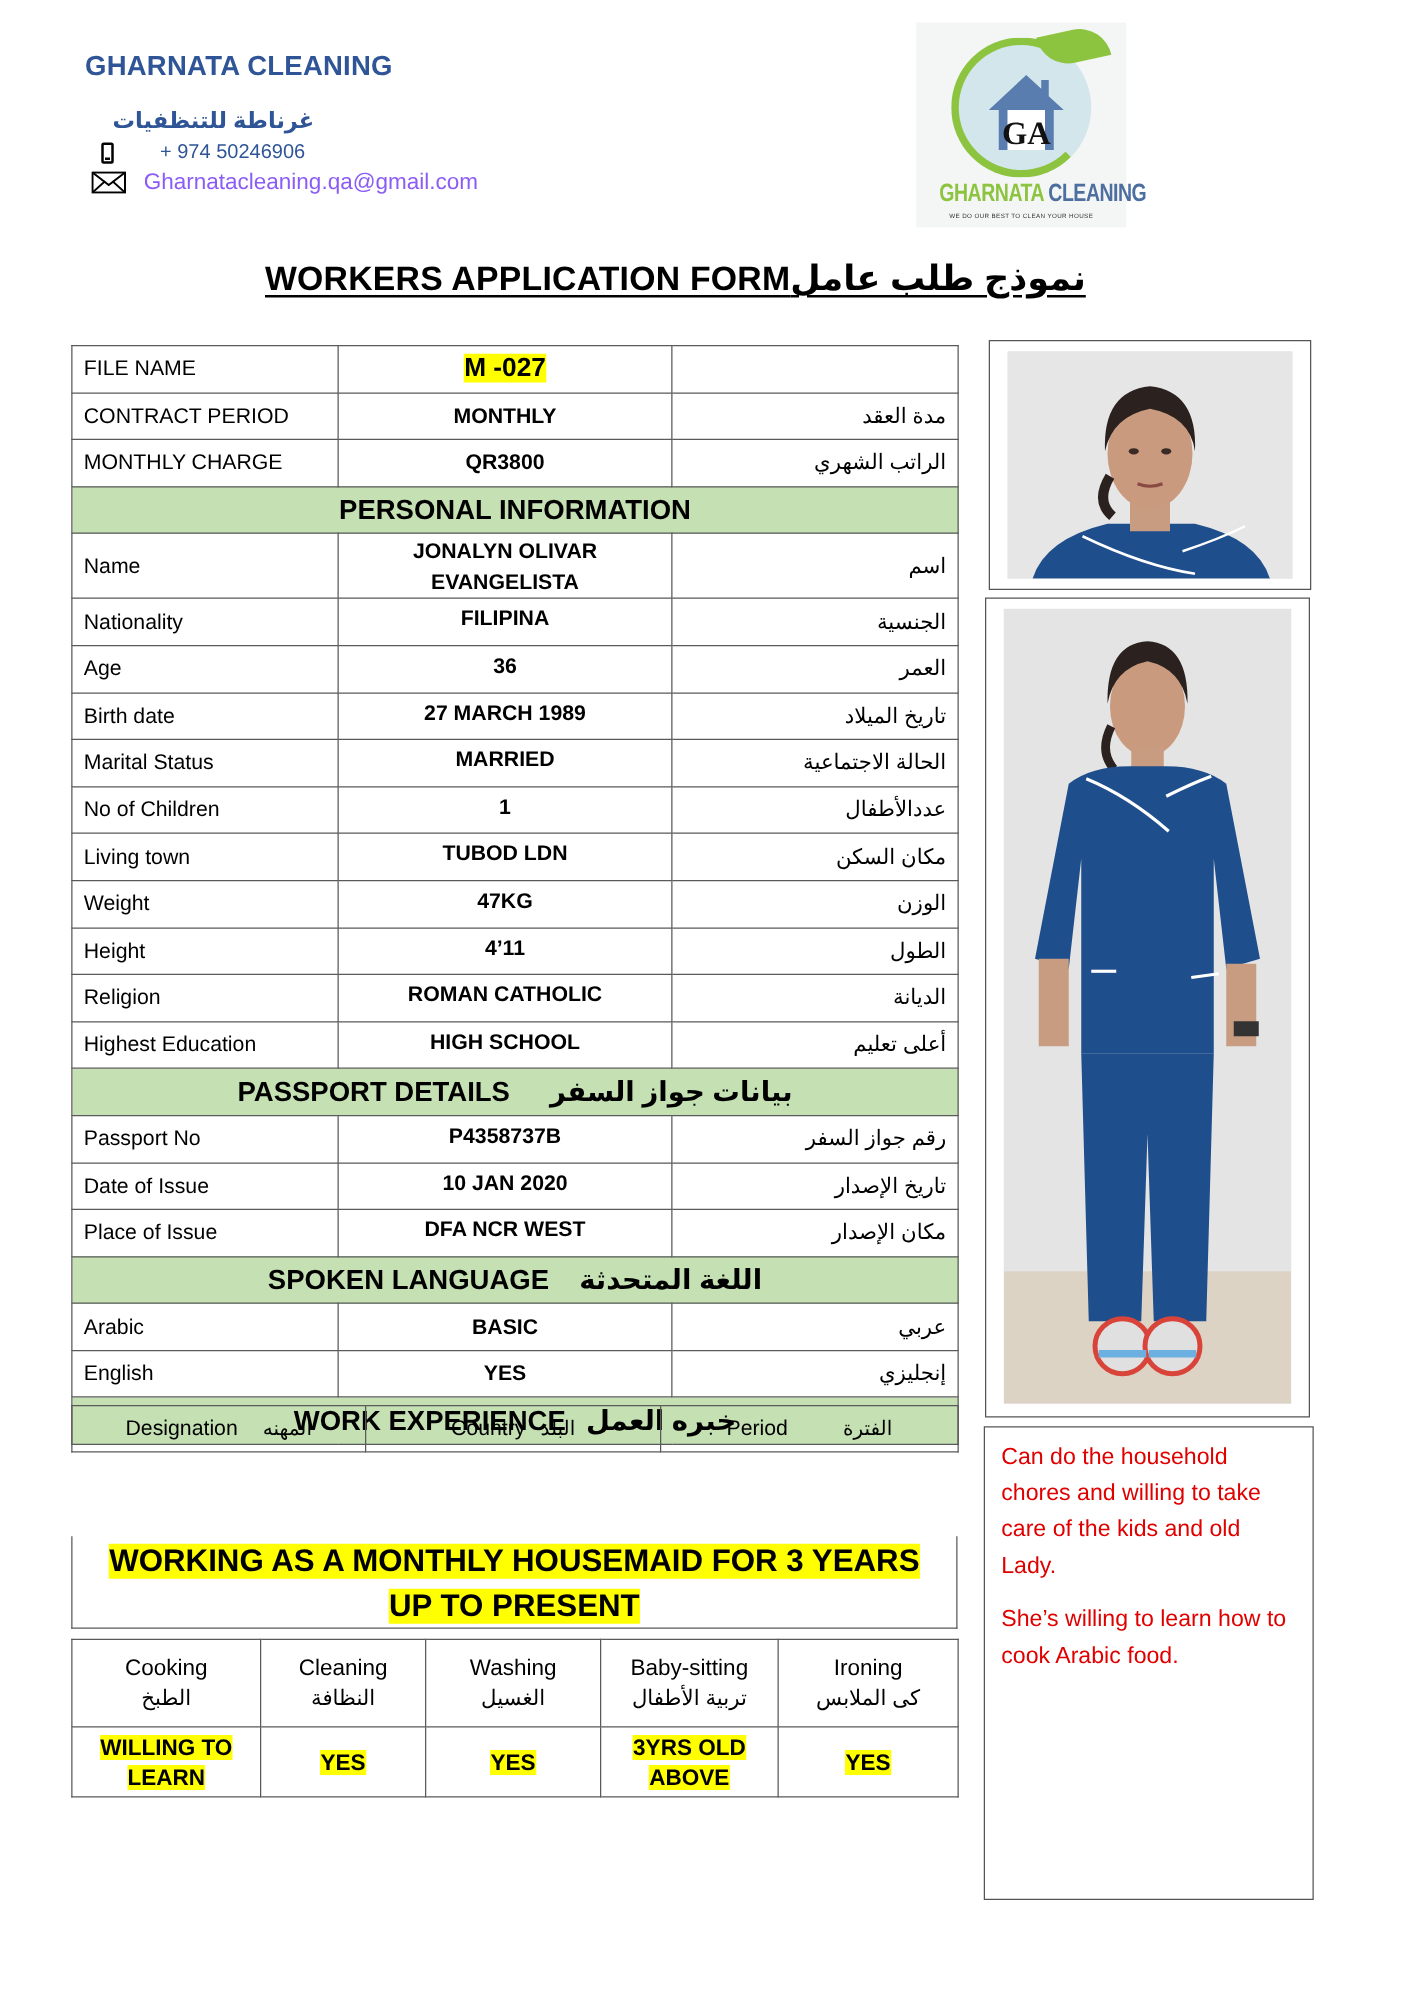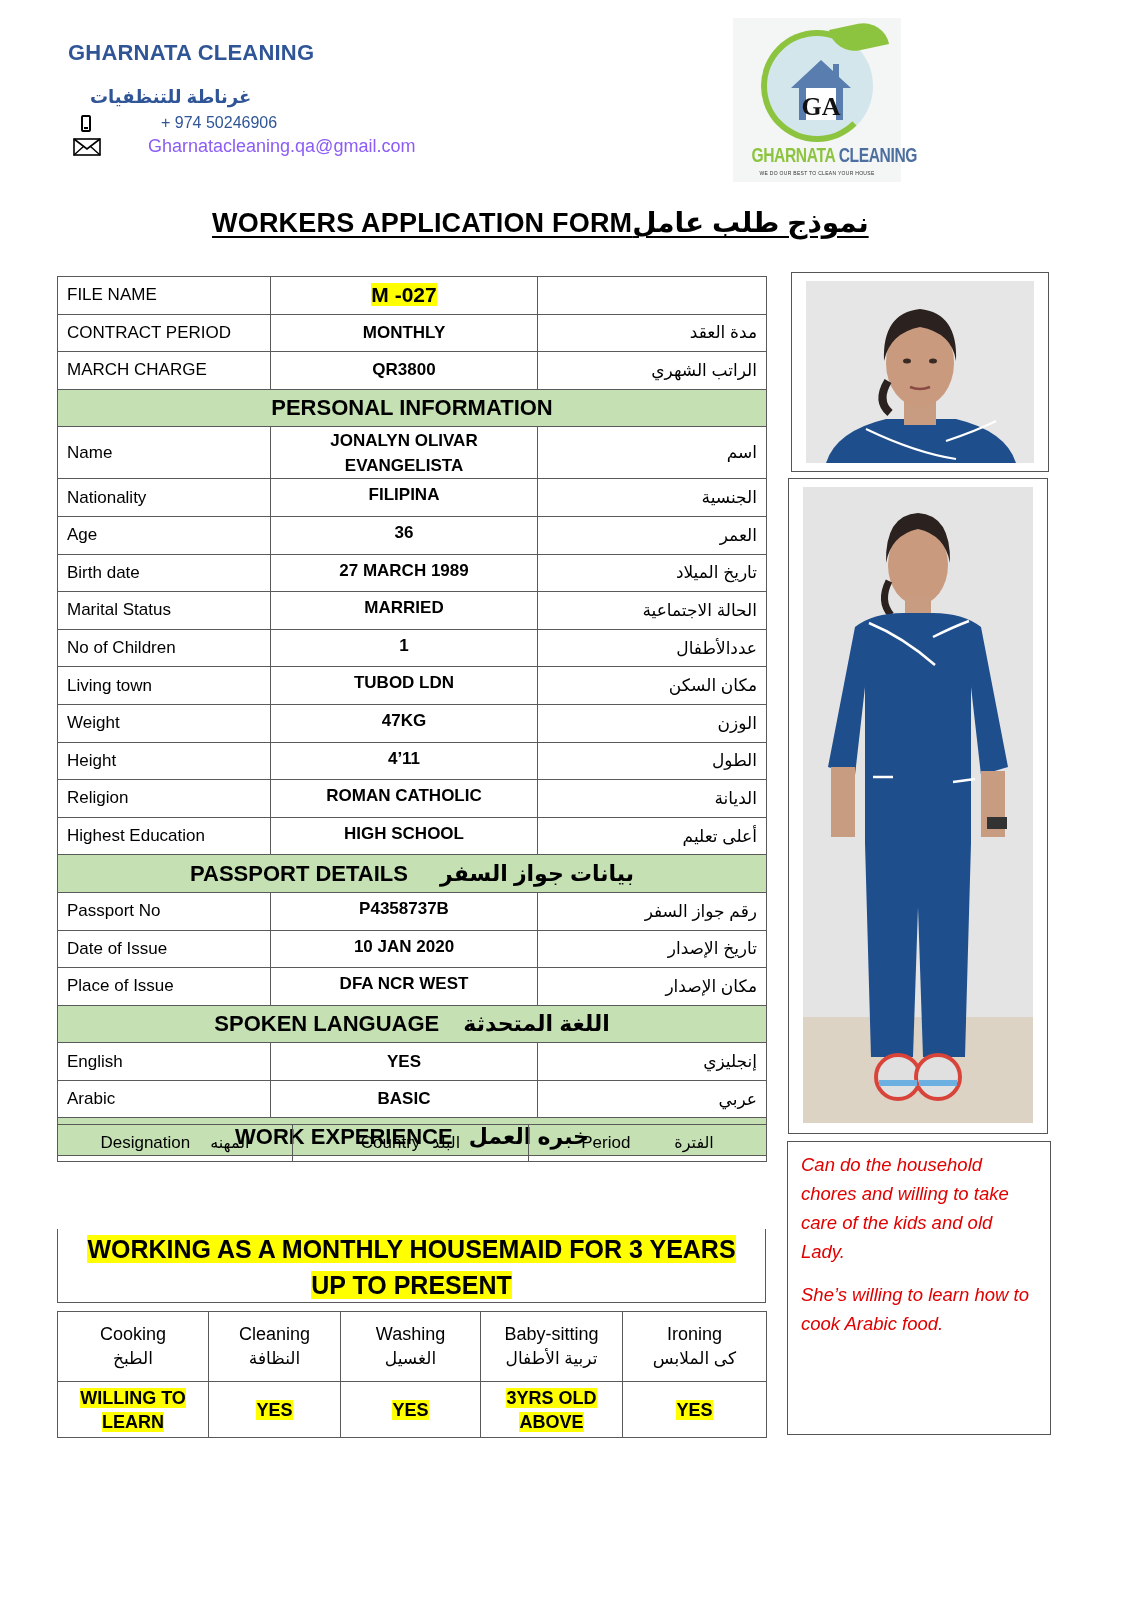--- a/index.html
+++ b/index.html
@@ -3,21 +3,21 @@
   <meta charset="utf-8">
   <style>
     * { box-sizing: border-box; margin: 0; padding: 0; }
     html, body { width: 1131px; height: 1600px; background: #ffffff; overflow: hidden; }
     body { position: relative; font-family: "Liberation Sans", "DejaVu Sans", sans-serif; color: #000; }
 
     
     .company-block { position: absolute; left: 68px; top: 40px; }
     .company-name { font-size: 22px; font-weight: bold; color: #2f5597; letter-spacing: 0.2px; }
     .company-name-ar { font-size: 18px; font-weight: bold; color: #2f5597; margin-left: 22px; margin-top: 20px; direction: rtl; unicode-bidi: isolate; display: inline-block; }
-    .contact-row { display: flex; align-items: center; margin-top: 6px; gap: 33px; }
+    .contact-row { display: flex; align-items: center; margin-top: 6px; }
     .phone-ico { width: 10px; height: 17px; border: 2px solid #000; border-radius: 2px; margin-left: 13px; position: relative; }
     .phone-ico::after { content: ""; position: absolute; left: 1px; bottom: 1px; width: 4px; height: 2px; background: #000; }
     .mail-ico { width: 28px; height: 18px; margin-left: 5px; }
     .phone-text { font-size: 16px; color: #2f5597; margin-left: 9px; }
     .mail-text { font-size: 18px; color: #8b5cf6; margin-left: 14px; }
 
     .logo { position: absolute; left: 733px; top: 18px; width: 168px; height: 164px; background: #f4f5f5; }
     .logo-circle { position: absolute; left: 28px; top: 12px; width: 112px; height: 112px; border-radius: 50%; background: #d3e6ec; border: 6px solid #8dc43f; border-right-color: transparent; border-top-color: #8dc43f; }
     .logo-leaf { position: absolute; left: 98px; top: 6px; width: 56px; height: 26px; background: #8dc43f; border-radius: 0 30px 0 30px; transform: rotate(-12deg); }
     .logo-house { position: absolute; left: 56px; top: 40px; width: 64px; height: 64px; }
@@ -56,21 +56,21 @@
 
     
     .photo-frame { position: absolute; border: 1.5px solid #555; background: #fff; }
     .photo-1 { left: 791px; top: 272px; width: 258px; height: 200px; }
     .photo-2 { left: 788px; top: 478px; width: 260px; height: 656px; }
     .photo-inner { position: absolute; background: #e8e8e8; overflow: hidden; }
     .photo-1 .photo-inner { left: 14px; top: 8px; width: 228px; height: 182px; }
     .photo-2 .photo-inner { left: 14px; top: 8px; width: 230px; height: 636px; }
 
     
-    .notes { position: absolute; left: 787px; top: 1141px; width: 264px; height: 294px; border: 1.5px solid #555; padding: 8px 12px 0 13px; color: #e00000; font-style: italic; font-size: 18.5px; line-height: 29px; }
+    .notes { position: absolute; left: 787px; top: 1141px; width: 264px; height: 379px; border: 1.5px solid #555; padding: 8px 12px 0 13px; color: #e00000; font-size: 18.5px; line-height: 29px; }
     .notes p + p { margin-top: 14px; }
   </style>
 </head>
 <body>
 
 <div class="company-block">
   <div class="company-name">GHARNATA CLEANING</div>
   <div class="company-name-ar">غرناطة للتنظفيات</div>
   <div class="contact-row">
     <span class="phone-ico"></span>
@@ -117,21 +117,21 @@
     <td class="lbl">FILE NAME</td>
     <td class="val mid"><span class="file-val hl">M -027</span></td>
     <td class="ar"></td>
   </tr>
   <tr>
     <td class="lbl">CONTRACT PERIOD</td>
     <td class="val mid">MONTHLY</td>
     <td class="ar">مدة العقد</td>
   </tr>
   <tr>
-    <td class="lbl">MARCH CHARGE</td>
+    <td class="lbl">MONTHLY CHARGE</td>
     <td class="val mid">QR3800</td>
     <td class="ar">الراتب الشهري</td>
   </tr>
   <tr class="section">
     <td colspan="3">PERSONAL INFORMATION</td>
   </tr>
   <tr>
     <td class="lbl">Name</td>
     <td class="val name-cell" style="height:50px; padding-top:1px;">
       <div>JONALYN OLIVAR</div>
@@ -210,28 +210,28 @@
     <td class="val">DFA NCR WEST</td>
     <td class="ar">مكان الإصدار</td>
   </tr>
   <tr class="section">
     <td colspan="3">
       <span>SPOKEN LANGUAGE</span>
       <span class="sec-ar" style="margin-left:18px;">اللغة المتحدثة</span>
     </td>
   </tr>
   <tr>
+    <td class="lbl">Arabic</td>
+    <td class="val mid">BASIC</td>
+    <td class="ar">عربي</td>
+  </tr>
+  <tr>
     <td class="lbl">English</td>
     <td class="val mid">YES</td>
     <td class="ar">إنجليزي</td>
-  </tr>
-  <tr>
-    <td class="lbl">Arabic</td>
-    <td class="val mid">BASIC</td>
-    <td class="ar">عربي</td>
   </tr>
   <tr class="section">
     <td colspan="3">
       <span>WORK EXPERIENCE</span>
       <span class="sec-ar" style="margin-left:10px;">خبره العمل</span>
     </td>
   </tr>
 </tbody>
   </table>
 

